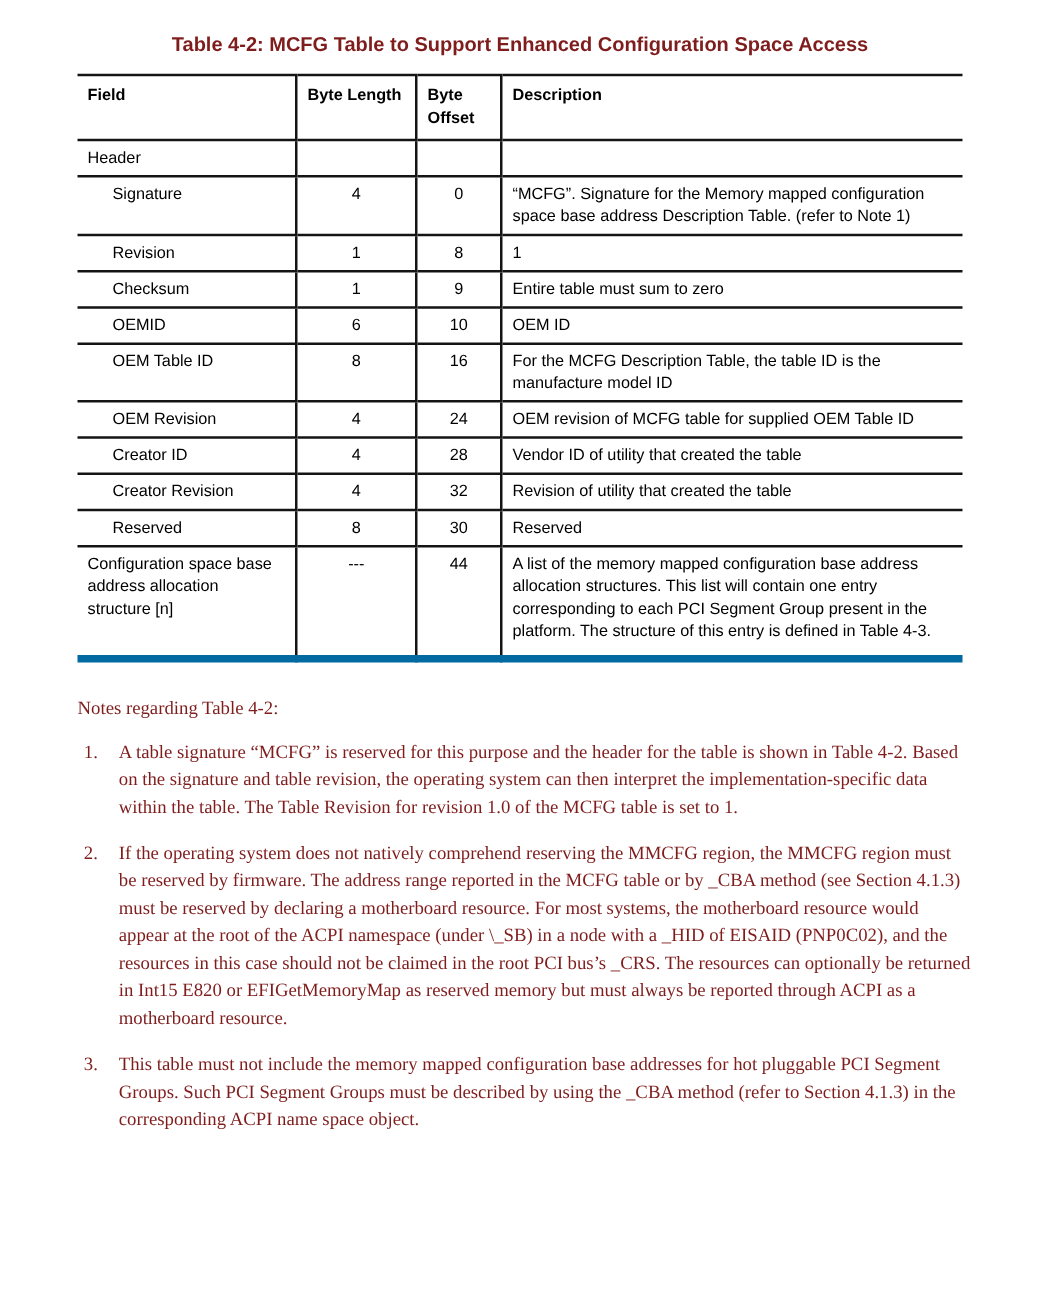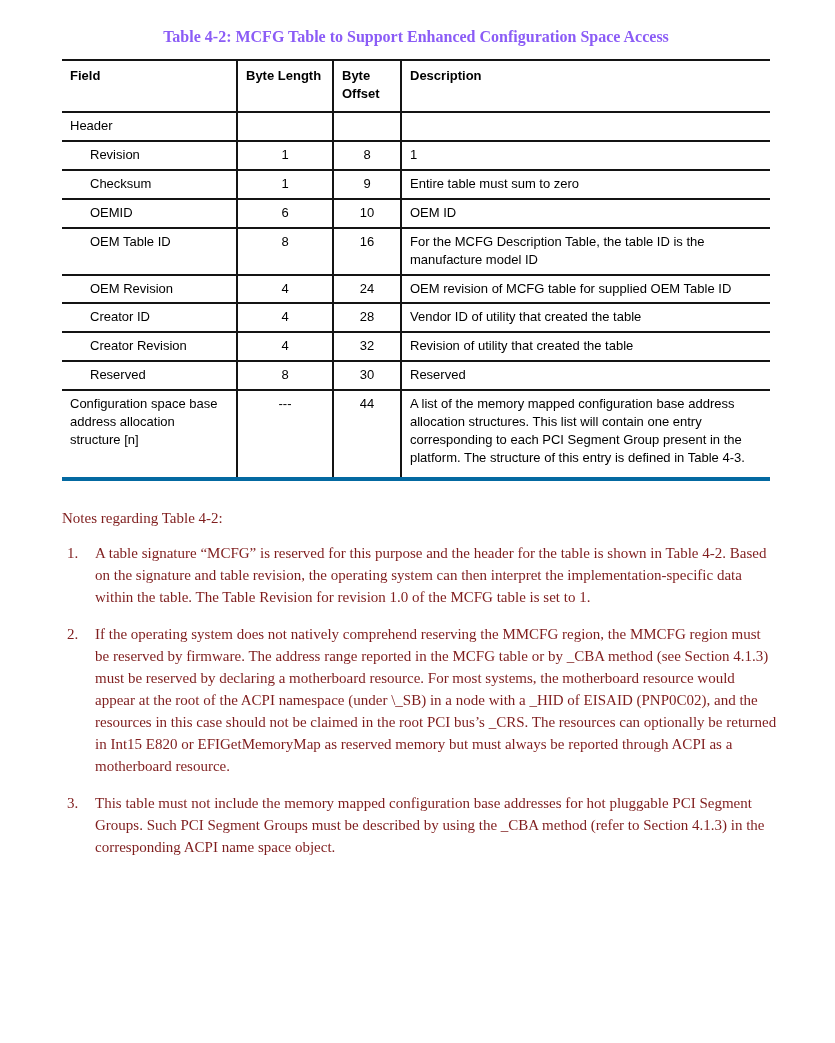--- a/index.html
+++ b/index.html
@@ -14,34 +14,34 @@
     font-family: "Liberation Serif", serif;
   }
   .content {
     margin-left: 62px;
     width: 708px;
   }
   .doc-title {
     padding-top: 28px;
     margin-bottom: 13px;
     text-align: center;
-    font-family: Liberation Serif, serif;
+    font-family: Liberation Sans, sans-serif;
     font-weight: bold;
     font-size: 16px;
-    color: #8b5cf6;
+    color: #7f1d1d;
   }
   table.spec-table {
     border-collapse: collapse;
     width: 708px;
     table-layout: fixed;
     font-family: "Liberation Sans", sans-serif;
     font-size: 13px;
     line-height: 1.38;
     color: #000000;
-    border-bottom: 4px solid #0369a1;
+    border-bottom: 6px solid #0369a1;
   }
   table.spec-table tr { border-top: 2px solid #141414; }
   table.spec-table th, table.spec-table td {
     vertical-align: top;
     padding: 4px 8px 5px 8px;
   }
   table.spec-table th + th, table.spec-table td + td {
     border-left: 2px solid #141414;
   }
   table.spec-table th {
@@ -93,20 +93,26 @@
           <th class="w-bo">Byte Offset</th>
           <th>Description</th>
         </tr>
       </thead>
       <tbody>
         <tr class="row-plain">
           <td class="field-cell">Header</td>
           <td class="cell-num"></td>
           <td class="cell-num"></td>
           <td></td>
+        </tr>
+        <tr class="indent">
+          <td class="field-cell">Signature</td>
+          <td class="cell-num">4</td>
+          <td class="cell-num">0</td>
+          <td>“MCFG”.  Signature for the Memory mapped configuration space base address Description Table.  (refer to Note 1)</td>
         </tr>
         <tr class="indent row-plain">
           <td class="field-cell">Revision</td>
           <td class="cell-num">1</td>
           <td class="cell-num">8</td>
           <td>1</td>
         </tr>
         <tr class="indent row-plain">
           <td class="field-cell">Checksum</td>
           <td class="cell-num">1</td>

